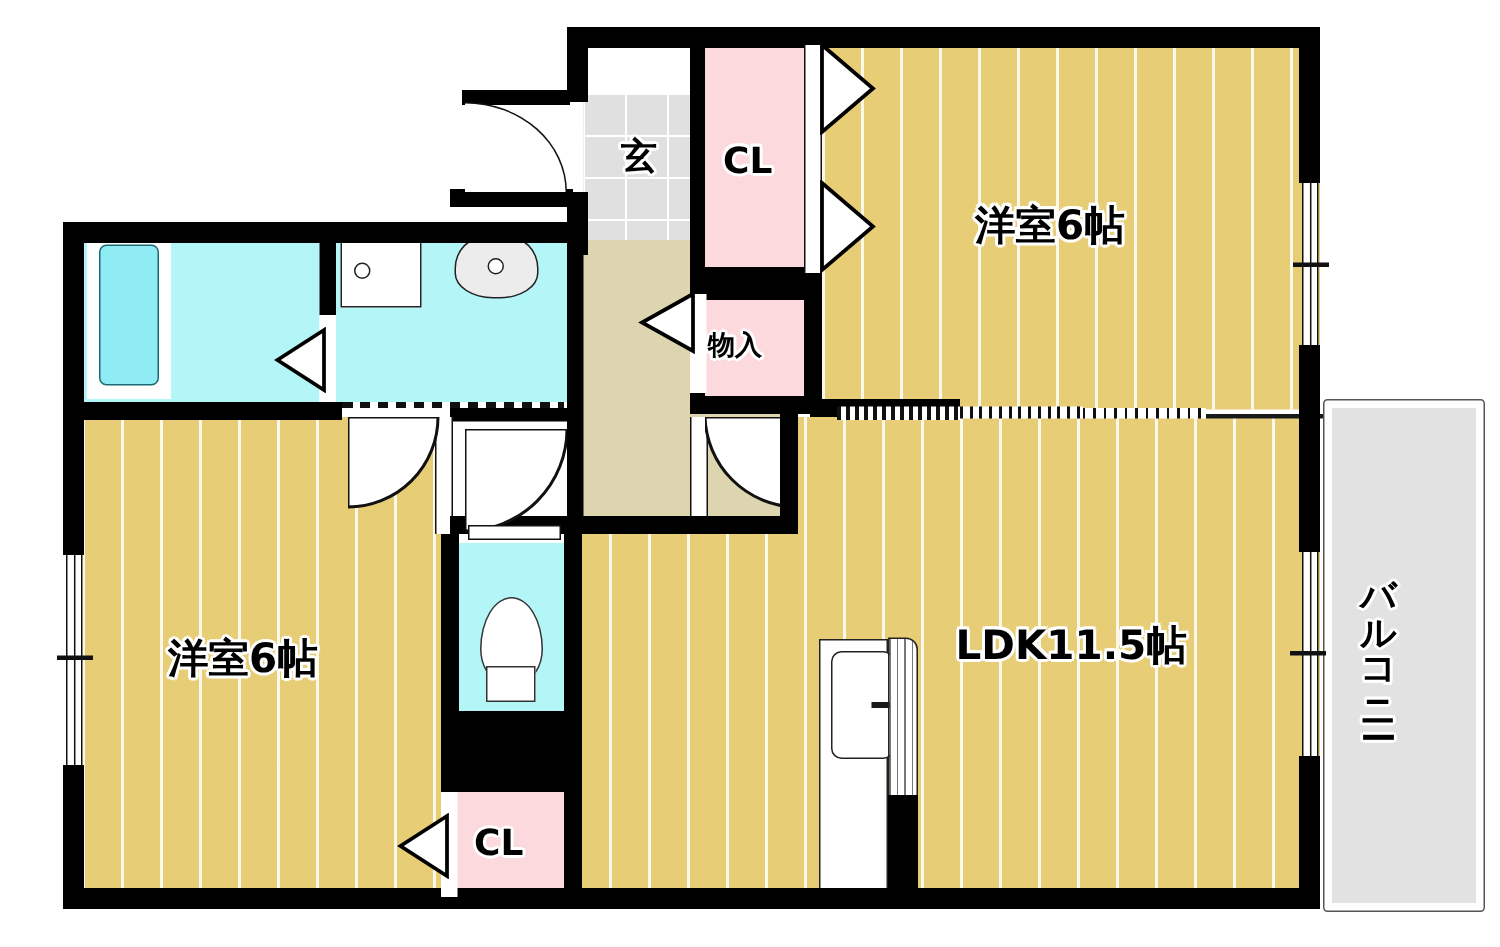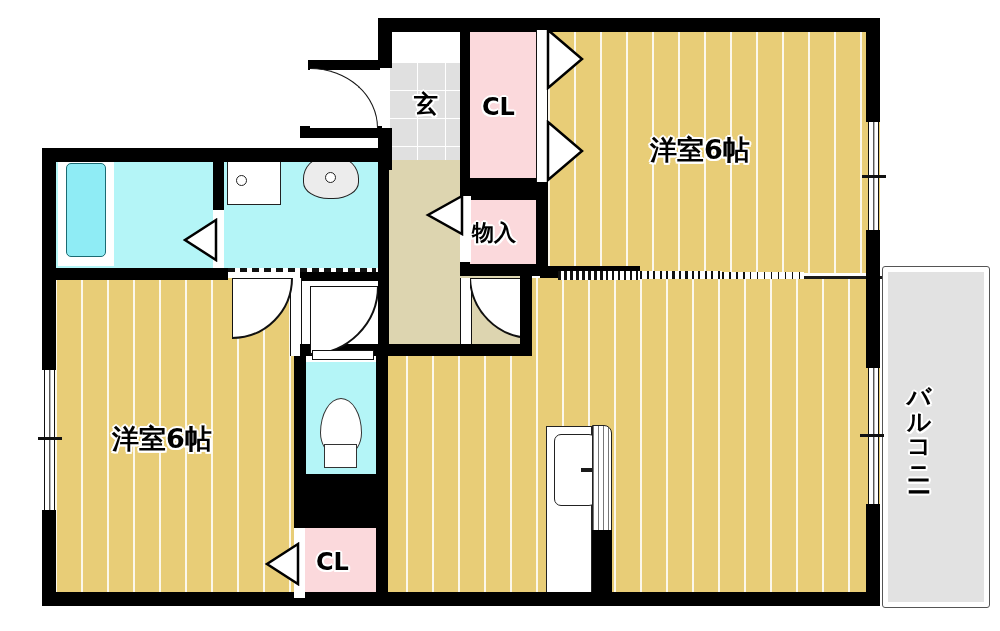--- a/index.html
+++ b/index.html
@@ -38,21 +38,21 @@
     color:#000;
     font-weight:700;
     white-space:nowrap;
     text-shadow:
       2px 0 #fff,-2px 0 #fff,0 2px #fff,0 -2px #fff,
       1.5px 1.5px #fff,-1.5px 1.5px #fff,1.5px -1.5px #fff,-1.5px -1.5px #fff;
     letter-spacing:0px;
   }
   .lbl-big{font-size:27px;}
   .lbl-md{font-size:24px;}
-  .lbl-sm{font-size:22px;font-family:Liberation Serif, serif;}
+  .lbl-sm{font-size:18px;font-family:Liberation Serif, serif;}
   .lbl-v{
     writing-mode:vertical-rl;
     text-orientation:upright;
     font-size:24px;
   }
   
   .fix{border:1.6px solid #222;background:#fff;}
   .tub{border:1.8px solid #1b6b73;background:#8fecf5;border-radius:5px;}
   .sinkbowl{
     background:#ececec;border:1.8px solid #222;
@@ -93,20 +93,21 @@
 <div id="plan">
 
   <div class="abs balcony" style="left:888px;top:272px;width:96px;height:330px;"></div>
   <div class="abs balcony-outline" style="left:882px;top:266px;width:108px;height:342px;"></div>
   <div class="lbl lbl-v" style="left:903px;top:370px;">バルコニー</div>
 
   <div class="abs wood" style="left:548px;top:28px;width:332px;height:245px;"></div>
   <div class="lbl lbl-big" style="left:650px;top:132px;">洋室6帖</div>
 
   <div class="abs wood" style="left:380px;top:278px;width:500px;height:325px;"></div>
+  <div class="lbl lbl-big" style="left:637px;top:412px;">LDK11.5帖</div>
 
   <div class="abs wood" style="left:55px;top:278px;width:245px;height:325px;"></div>
   <div class="lbl lbl-big" style="left:112px;top:421px;">洋室6帖</div>
 
   <div class="abs hall" style="left:388px;top:160px;width:82px;height:196px;"></div>
   <div class="abs hall" style="left:388px;top:264px;width:132px;height:92px;"></div>
 
   <div class="abs tile" style="left:389px;top:62px;width:79px;height:98px;"></div>
   <div class="lbl lbl-md" style="left:414px;top:88px;">玄</div>
 

